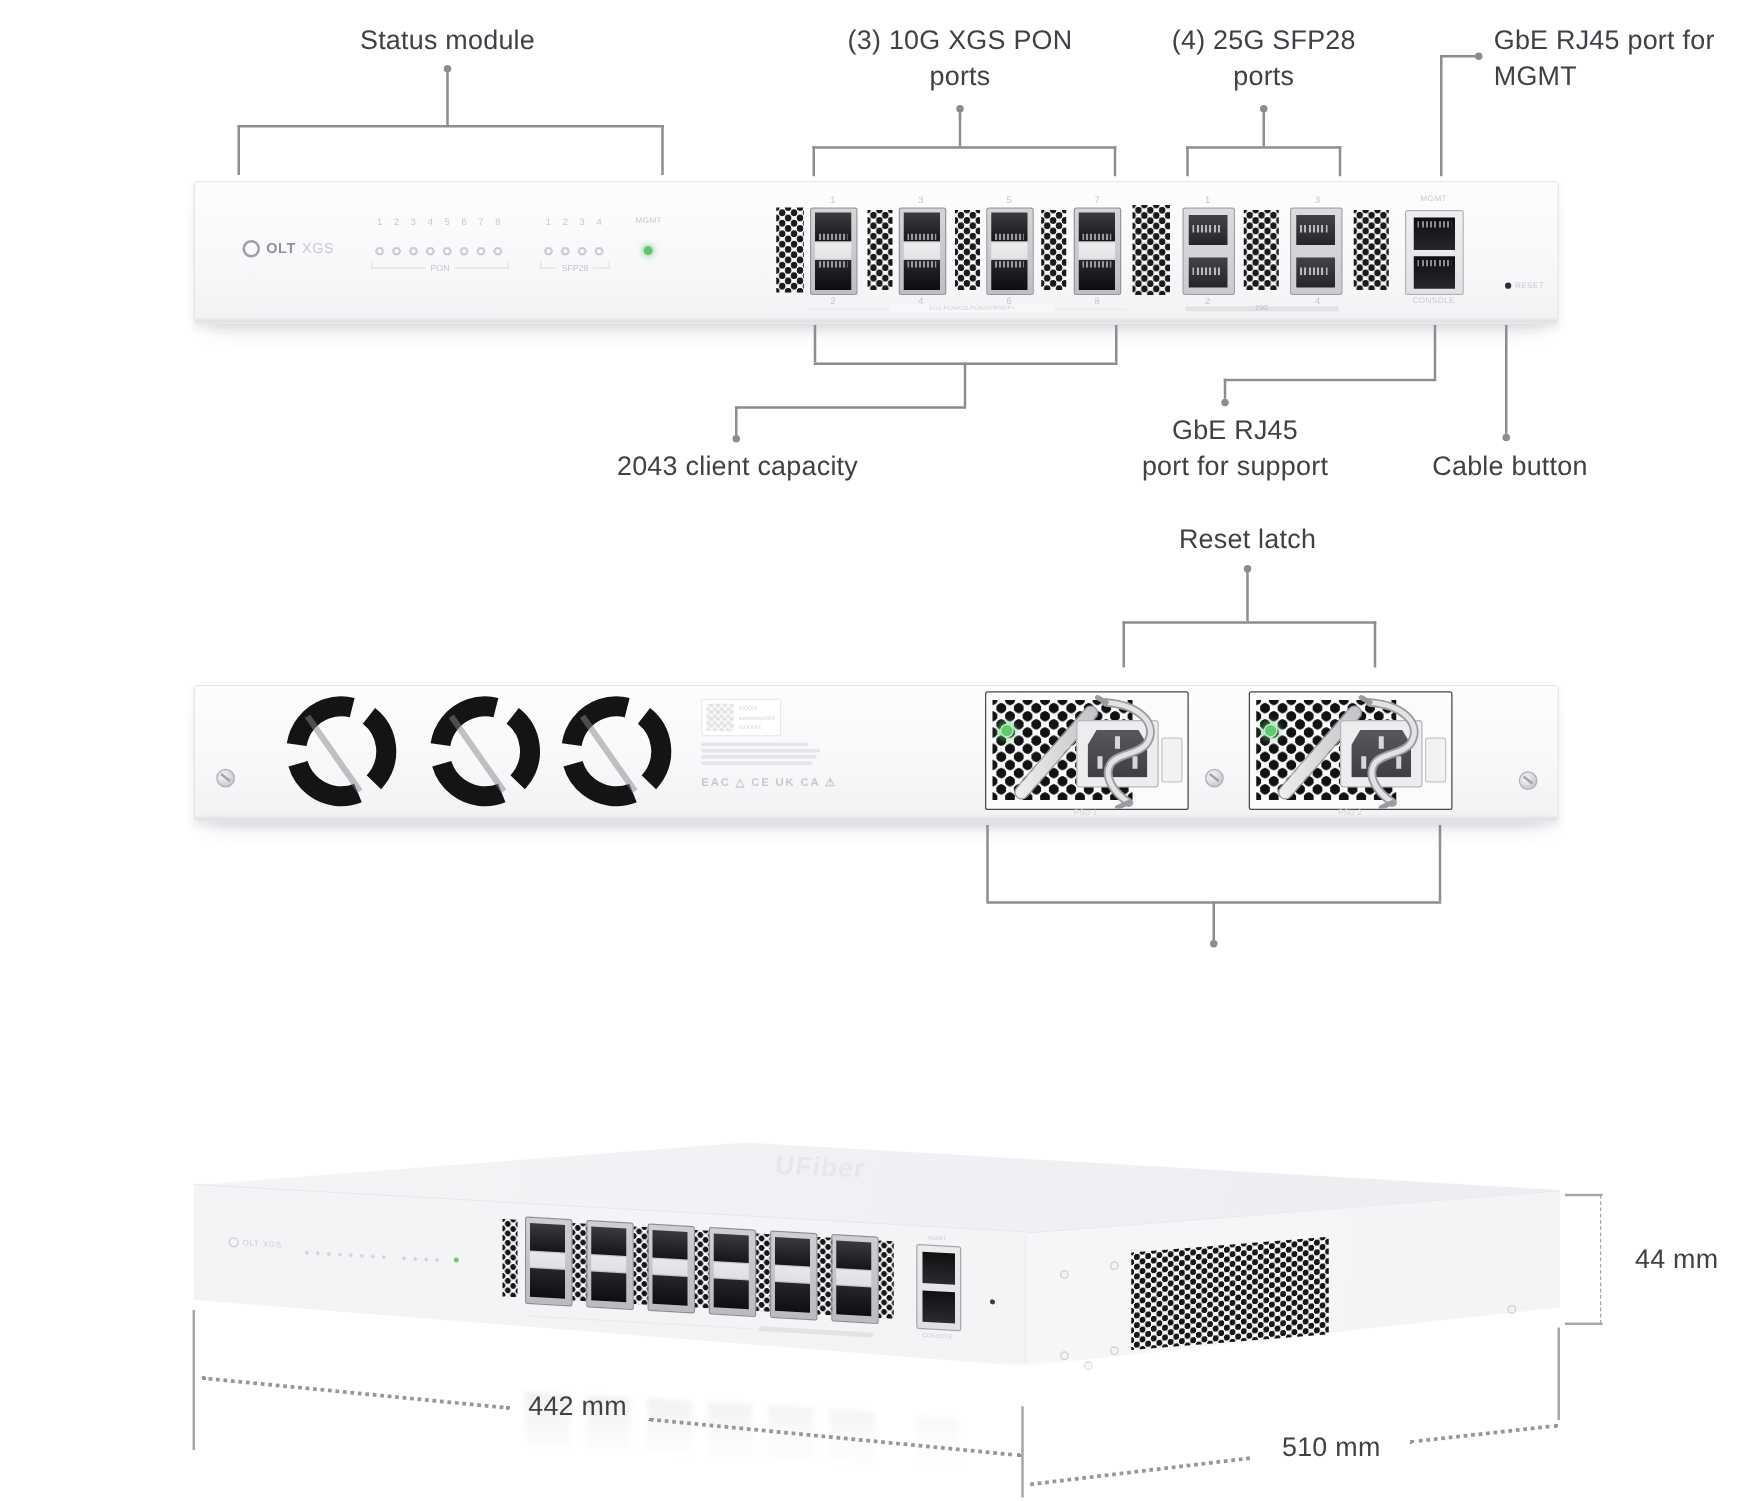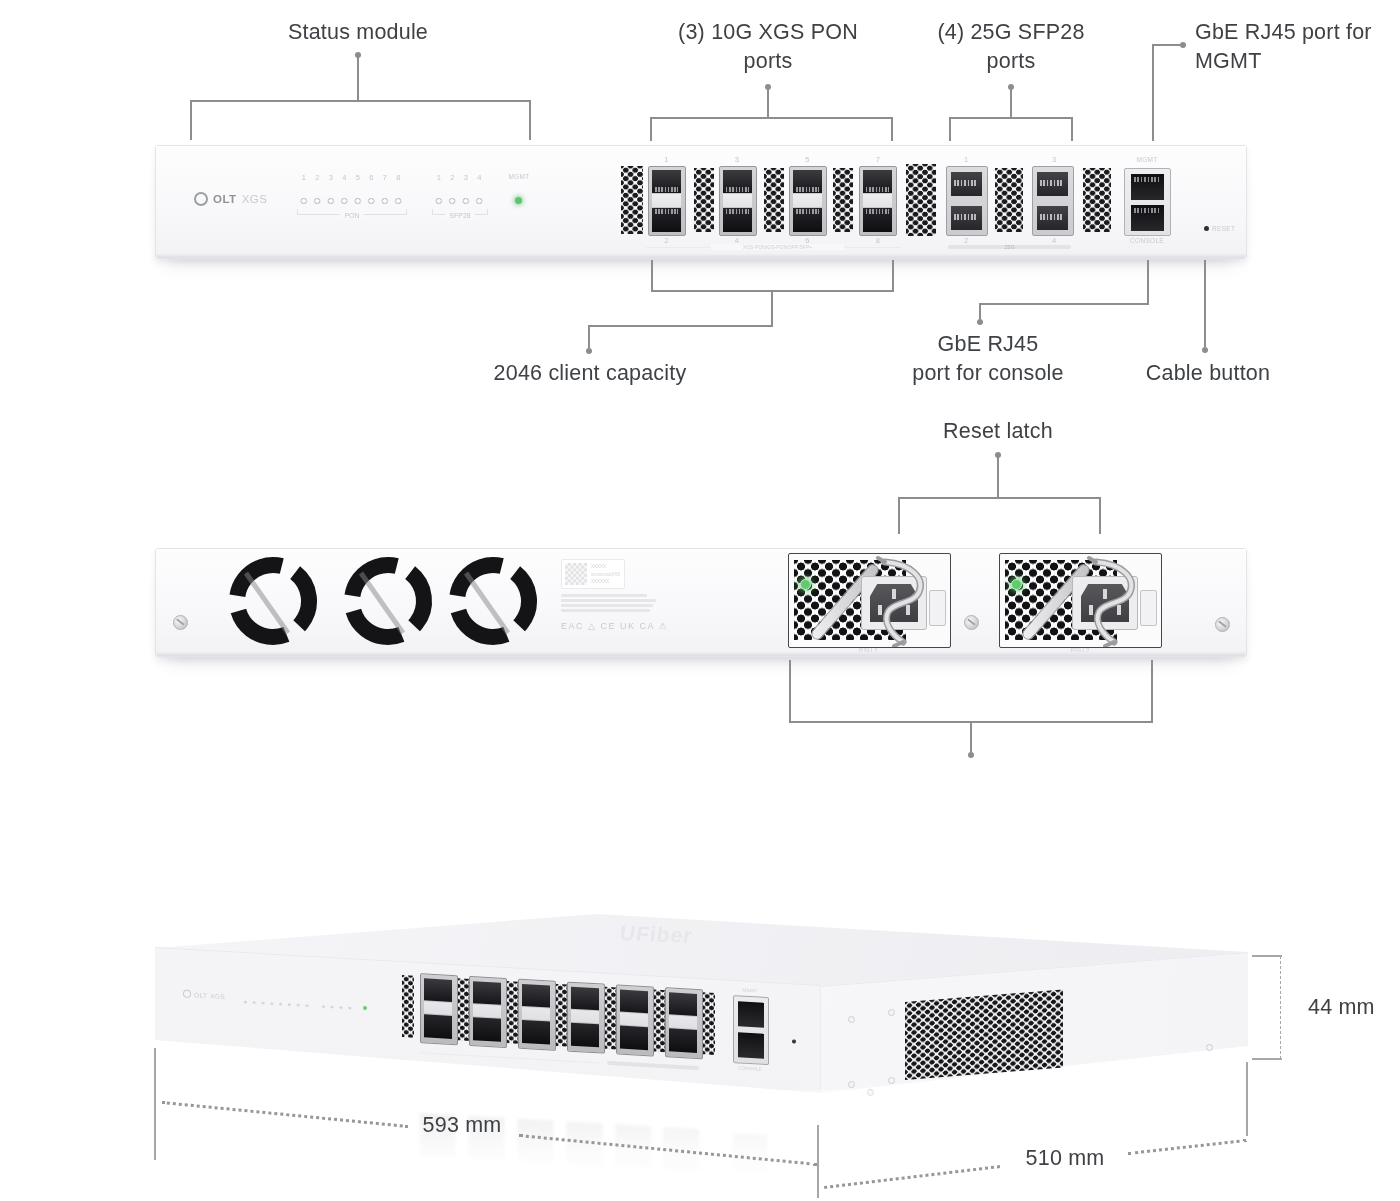--- a/index.html
+++ b/index.html
@@ -70,21 +70,21 @@
   .bar25 span{position:absolute;left:0;right:0;top:-1.5px;text-align:center;font-size:5.5px;color:#b9b9bd;}
   
   .screw{position:absolute;width:13px;height:13px;border-radius:50%;border:1px solid #b0b0b4;
          background:radial-gradient(circle at 35% 35%,#fafafb,#d2d2d6 60%,#b9b9bd);}
   .screw::after{content:"";position:absolute;left:2px;right:2px;top:5px;height:1.6px;background:#a3a3a7;transform:rotate(38deg);}
   .slab-box{position:absolute;width:62px;height:28px;background:#fff;border:1px solid #eaeaed;border-radius:2px;}
   .qr{position:absolute;left:3px;top:3px;width:22px;height:22px;opacity:.75;
       background:conic-gradient(#d8d8db 25%,#f4f4f6 0 50%,#d8d8db 0 75%,#f4f4f6 0) 0 0/5.5px 5.5px;}
   .slab-lines{position:absolute;left:29px;top:3px;font-size:4.5px;line-height:7.5px;color:#d2d2d6;}
   .ibar{position:absolute;height:2.5px;background:#e6e6ea;border-radius:1px;}
-  .cert{position:absolute;font-size:9px;font-weight:normal;color:#c8c8cc;letter-spacing:1.5px;}
+  .cert{position:absolute;font-size:9px;font-weight:bold;color:#c8c8cc;letter-spacing:1.5px;}
   .psu{position:absolute;width:161px;height:93px;border:1px solid #47474b;border-radius:2px;background:#fbfbfc;}
   .psu-vents{position:absolute;left:5px;top:6px;width:112px;height:80px;
       background-image:radial-gradient(circle,#121214 3.8px,transparent 4.2px),radial-gradient(circle,#121214 3.8px,transparent 4.2px);
       background-size:14px 13px,14px 13px;background-position:0 0,7px 6.5px;}
   .psu-led{position:absolute;left:11px;top:25px;width:9px;height:9px;border-radius:50%;background:#5ecb6d;
            box-shadow:0 0 6px 1.5px rgba(94,203,109,.8);border:1px solid #cfe9d4;}
   .psu-handle{position:absolute;left:8px;top:42px;width:94px;height:10px;border:1px solid #98989c;border-radius:6px;
               background:linear-gradient(135deg,#f0f0f2,#c2c2c6);transform:rotate(-49deg);}
   .psu-inlet{position:absolute;left:72px;top:22px;width:64px;height:52px;background:#ededef;
              border:1px solid #b8b8bb;border-radius:3px;}
@@ -269,30 +269,30 @@
   </div>
 
   <div class="lnv" style="left:651px;top:260px;height:30px;"></div>
   <div class="lnv" style="left:892px;top:260px;height:30px;"></div>
   <div class="lnh" style="left:651px;top:290px;width:243px;"></div>
   <div class="lnv" style="left:771px;top:290px;height:35px;"></div>
   <div class="lnh" style="left:588px;top:325px;width:185px;"></div>
   <div class="lnv" style="left:588px;top:325px;height:23px;"></div>
   <div class="dot2" style="left:586px;top:348px;"></div>
   <div class="co" style="left:465px;top:359px;width:250px;">
-    <div>2046 client capacity</div>
+    <div>2043 client capacity</div>
   </div>
 
   <div class="lnv" style="left:1147px;top:260px;height:43px;"></div>
   <div class="lnh" style="left:979px;top:303px;width:170px;"></div>
   <div class="lnv" style="left:979px;top:303px;height:16px;"></div>
   <div class="dot2" style="left:977px;top:319px;"></div>
   <div class="co" style="left:888px;top:330px;width:200px;">
     <div>GbE RJ45</div>
-    <div>port for console</div>
+    <div>port for support</div>
   </div>
 
   <div class="lnv" style="left:1204px;top:260px;height:87px;"></div>
   <div class="dot2" style="left:1202px;top:347px;"></div>
   <div class="co" style="left:1118px;top:359px;width:180px;">
     <div>Cable button</div>
   </div>
 
   <div class="co" style="left:898px;top:417px;width:200px;">
     <div>Reset latch</div>
@@ -440,21 +440,21 @@
     <div class="ghostwrap">
       <div class="ghostports"></div>
       <div class="ghostrj"></div>
     </div>
   </div>
   <div class="fade"></div>
 
   <div class="ext" style="left:154px;top:1048px;height:112px;"></div>
   <div class="dotted" style="left:162px;top:1101px;width:247px;transform:rotate(5.57deg);"></div>
   <div class="co" style="left:407px;top:1111px;width:110px;">
-    <div>593 mm</div>
+    <div>442 mm</div>
   </div>
   <div class="dotted" style="left:519px;top:1134px;width:300px;transform:rotate(5.54deg);"></div>
   <div class="ext" style="left:817px;top:1125px;height:73px;"></div>
 
   <div class="ext" style="left:1246px;top:1062px;height:74px;"></div>
   <div class="dotted" style="left:1128px;top:1152px;width:119px;transform:rotate(-6.3deg);"></div>
   <div class="co" style="left:1010px;top:1144px;width:110px;">
     <div>510 mm</div>
   </div>
   <div class="dotted" style="left:824px;top:1186px;width:177px;transform:rotate(-6.8deg);"></div>

